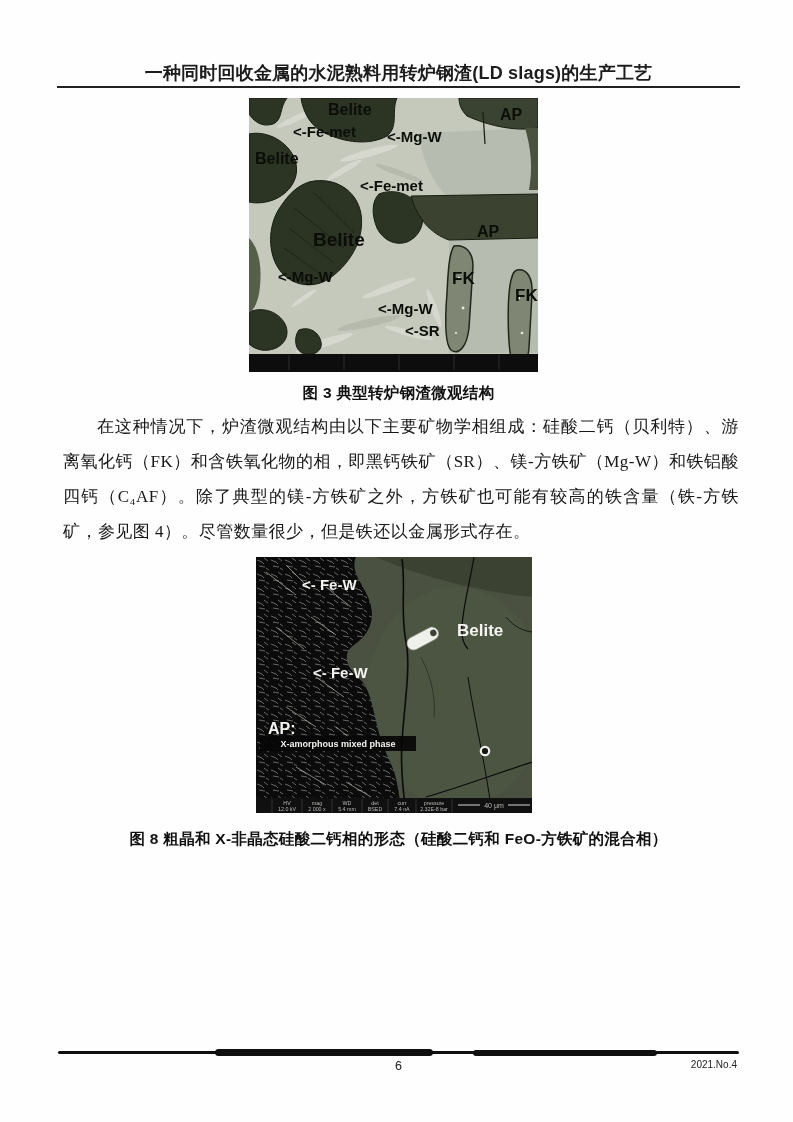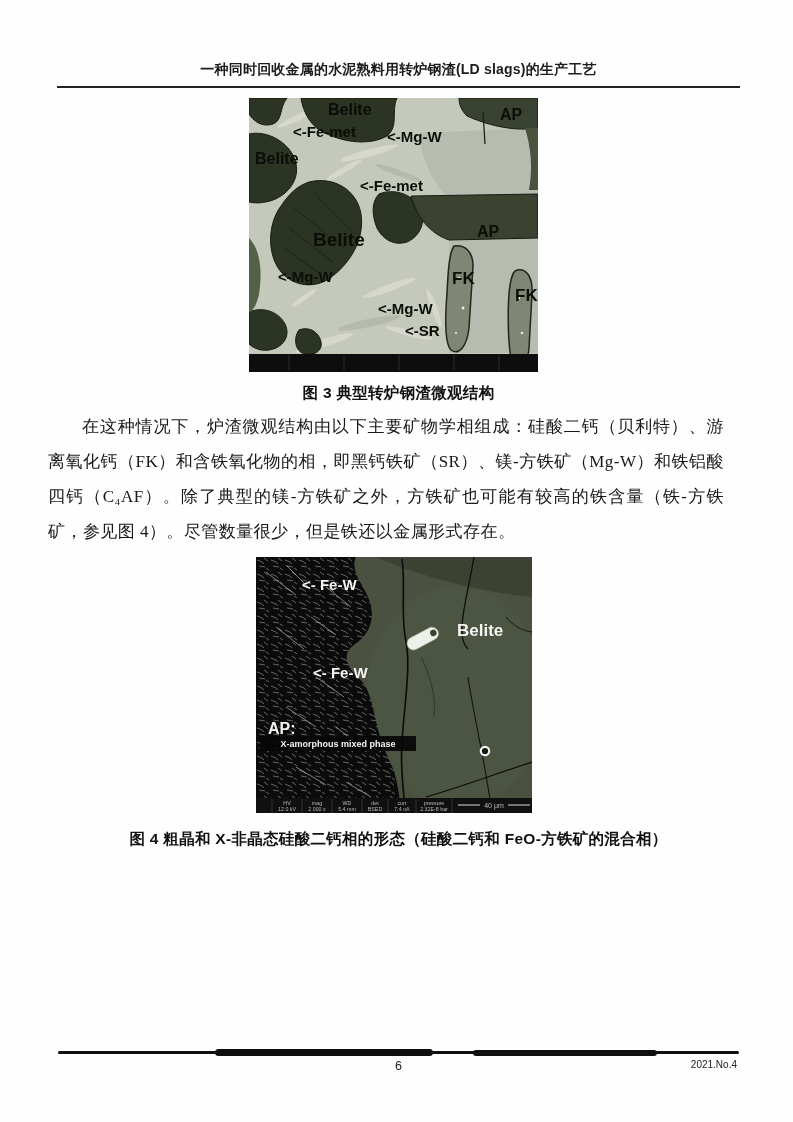--- a/index.html
+++ b/index.html
@@ -7,41 +7,41 @@
   body {
     width:793px; height:1122px; position:relative; overflow:hidden;
     font-family:"Liberation Serif","DejaVu Serif",serif; color:#151515;
   }
   .page { position:absolute; inset:0; background:#fefefe; }
 
   
   .header-title {
     position:absolute; top:61px; left:57px; width:683px; text-align:center;
     font-family:"Liberation Sans","DejaVu Sans",sans-serif;
-    font-size:14px; font-weight:600; color:#1c1c1c; letter-spacing:.2px;
+    font-size:18px; font-weight:600; color:#1c1c1c; letter-spacing:.2px;
   }
   .header-rule { position:absolute; top:86px; left:57px; width:683px; height:2px; background:#222; }
 
   
   .fig { position:absolute; display:block; }
   .fig3 { left:249px; top:98px;  width:289px; height:274px; }
   .fig4 { left:256px; top:557px; width:276px; height:256px; }
   .fig svg { display:block; width:100%; height:100%; }
 
   .caption {
     position:absolute; left:60px; width:677px; text-align:center;
     font-family:Liberation Sans, sans-serif;
     font-weight:bold; font-size:15.5px; color:#111; letter-spacing:.3px;
   }
   .cap3 { top:383px; }
   .cap4 { top:829px; }
 
   
   .body-text {
-    position:absolute; left:48px; width:676px;
+    position:absolute; left:63px; width:676px;
     font-size:17px; line-height:35px; text-align:justify; text-indent:2em;
     letter-spacing:.45px; color:#181818;
   }
   .p1 { top:409px; }
   .p2 { top:852px; }
   .p3 { top:922px; }
 
   
   .footer-rule { position:absolute; top:1051px; left:58px; width:681px; height:3px; background:#0f0f0f; border-radius:2px; }
   .footer-rule::before { content:""; position:absolute; left:23%; top:-2px; width:32%; height:7px; background:#0f0f0f; border-radius:4px; }
@@ -205,20 +205,20 @@
         <text x="119" y="254">BSED</text>
         <text x="146" y="254">7.4 nA</text>
         <text x="178" y="254">2.32E-8 bar</text>
       </g>
       <g>
         <path d="M202,248 H224 M252,248 H274" stroke="#d8d8d4" stroke-width="1.2"></path>
         <text x="238" y="251" text-anchor="middle" font-size="7" fill="#d8d8d4" class="barlab">40 μm</text>
       </g>
     </svg>
   </figure>
-  <div class="caption cap4">图 4  粗晶和 X-非晶态硅酸二钙相的形态（硅酸二钙和 FeO-方铁矿的混合相）</div>
+  <div class="caption cap4">图 8  粗晶和 X-非晶态硅酸二钙相的形态（硅酸二钙和 FeO-方铁矿的混合相）</div>
 
 
   <div class="footer-rule"></div>
   <div class="footer-page">6</div>
   <div class="footer-issue">2021.No.4</div>
 
 </div>
 
 </body></html>

